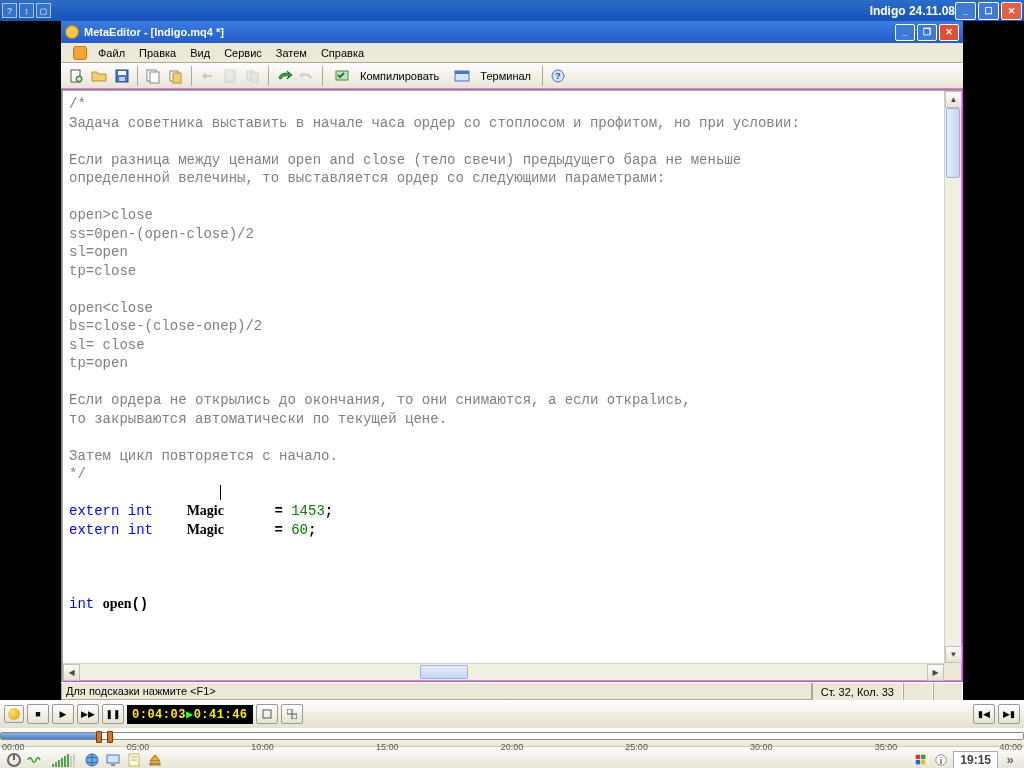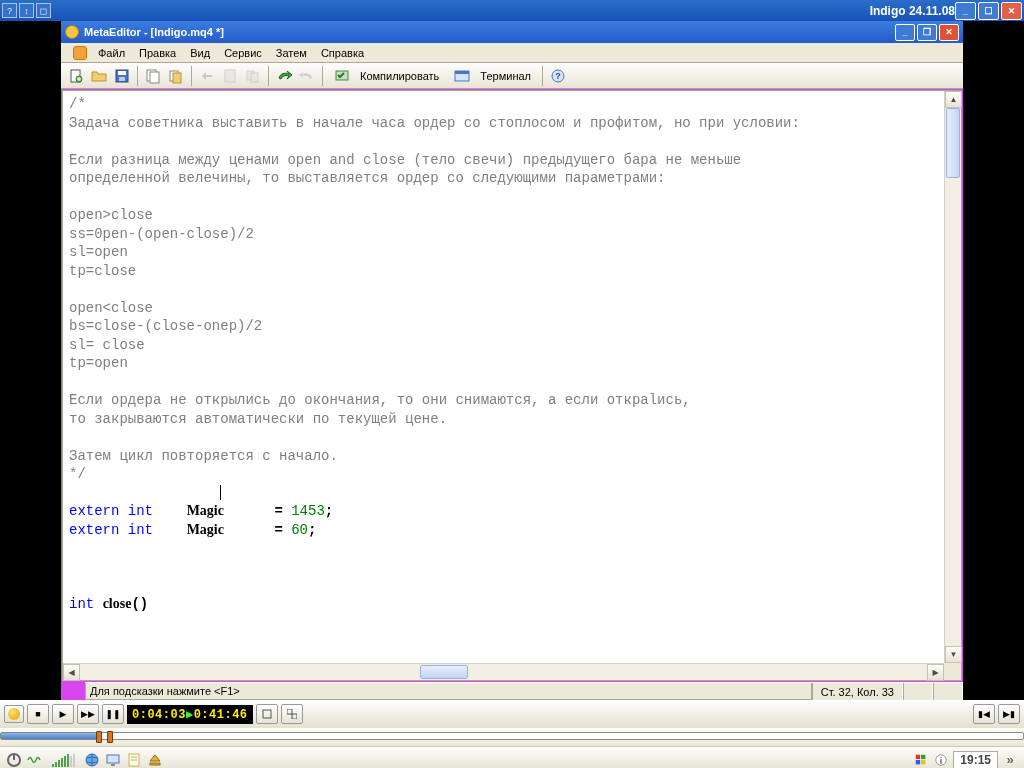--- a/index.html
+++ b/index.html
@@ -37,21 +37,21 @@
 .num { color: #008000; font-weight: normal; }
 .plain { color: #000; font-weight: bold; }
 .cursor { display: inline-block; width: 1px; height: 15px; background: #000; vertical-align: middle; position: relative; }
 .vscroll { position: absolute; right: 0; top: 0; bottom: 17px; width: 17px; background: #f1efe2; border-left: 1px solid #d4d0c8; }
 .hscroll { position: absolute; left: 0; right: 17px; bottom: 0; height: 17px; background: #f1efe2; border-top: 1px solid #d4d0c8; display:flex; }
 .scroll-btn { width: 17px; height: 17px; background: linear-gradient(#fdfdfb,#e6e3d3); border:1px solid #c3c1b3; display:flex; align-items:center; justify-content:center; font-size:8px; color:#4d4b42; }
 .scroll-thumb-v { position:absolute; top:17px; left:1px; right:1px; height:70px; background:linear-gradient(90deg,#e8eef9,#c3d5f1); border:1px solid #95b2de; border-radius:2px; }
 .scroll-track-h { flex:1; position:relative; }
 .scroll-thumb-h { position:absolute; left:340px; top:1px; bottom:1px; width:48px; background:linear-gradient(#e8eef9,#c3d5f1); border:1px solid #95b2de; border-radius:2px; }
 .corner { position:absolute; right:0; bottom:0; width:17px; height:17px; background:#ece9d8; }
-.statusbar { height: 18px; background: #ece9d8; border-top: 1px solid #fff; display: flex; align-items: center; font-size: 11px; margin-left: 24px; }
+.statusbar { height: 18px; background: #ece9d8; border-top: 1px solid #fff; display: flex; align-items: center; font-size: 11px; }
 .status-left { flex:1; padding-left:4px; border:1px solid #aca899; border-top:none; height:100%; display:flex; align-items:center; }
 .status-cell { padding: 0 8px; border-left:1px solid #aca899; border-right:1px solid #fff; height:100%; display:flex; align-items:center; }
 .player-bar { height: 28px; background: linear-gradient(#fefefe,#e4e1d0); display: flex; align-items: center; padding: 0 4px; gap: 3px; position: relative; }
 .pbtn { width: 22px; height: 20px; border: 1px solid #999; border-radius: 2px; background: linear-gradient(#fff,#e6e3d3); display:flex; align-items:center; justify-content:center; font-size:9px; cursor:default; }
 .rec-dot { width: 20px; height: 18px; border:1px solid #999; border-radius:2px; background:linear-gradient(#fff,#e6e3d3); display:flex; align-items:center; justify-content:center; }
 .rec-dot span { width:12px; height:12px; border-radius:50%; background:radial-gradient(circle at 35% 35%, #ffe070, #e0a000); }
 .timecode { background:#000; color:#ffea00; font-family:'Courier New',monospace; font-weight:bold; font-size:12px; padding:2px 5px; letter-spacing:0.5px; }
 .timecode .green-arrow { color:#30ff30; }
 .timeline { position:absolute; left:0; right:0; top:4px; height:8px; border:1px solid #888; background:#fff; border-radius:2px; }
 .timeline-fill { position:absolute; left:0; top:0; bottom:0; width:9.8%; background:linear-gradient(#8fb6e8,#4a7fc9); }
@@ -217,21 +217,21 @@
 <span class="comment">то закрываются автоматически по текущей цене.</span>
 <span class="comment"></span>
 <span class="comment">Затем цикл повторяется с начало.</span>
 <span class="comment">*/</span>
                   <span class="cursor"></span>
 <span class="kw">extern int</span>    <span class="var">Magic</span>      <span class="plain">= </span><span class="num">1453</span><span class="plain">;</span>
 <span class="kw">extern int</span>    <span class="var">Magic</span>      <span class="plain">= </span><span class="num">60</span><span class="plain">;</span>
 
 
 
-<span class="kw">int</span> <span class="var">close</span><span class="plain">()</span></div>
+<span class="kw">int</span> <span class="var">open</span><span class="plain">()</span></div>
       <div class="vscroll">
         <div class="scroll-btn" style="position:absolute;top:0">▲</div>
         <div class="scroll-thumb-v"></div>
         <div class="scroll-btn" style="position:absolute;bottom:0">▼</div>
       </div>
       <div class="hscroll">
         <div class="scroll-btn">◀</div>
         <div class="scroll-track-h">
             <div class="scroll-thumb-h"></div>
           </div>
@@ -276,20 +276,31 @@
     <div class="pbtn">▶▮</div>
   </div>
 </div>
 
 <div style="height:18px;background:linear-gradient(#fdfdfb,#ece8d6);position:relative;padding:0 10px;">
   <div class="timeline">
     <div class="timeline-fill"></div>
     <div class="tl-marker m1"></div>
     <div class="tl-marker m2"></div>
   </div>
+  <div class="tl-labels">
+    <span>00:00</span>
+      <span>05:00</span>
+      <span>10:00</span>
+      <span>15:00</span>
+      <span>20:00</span>
+      <span>25:00</span>
+      <span>30:00</span>
+      <span>35:00</span>
+      <span>40:00</span>
+  </div>
 </div>
 
 <div class="tray">
   <div class="tray-left">
     <div class="tray-icon">
         <svg viewBox="0 0 16 16" width="16" height="16">
           <circle cx="8" cy="8" r="6" fill="none" stroke="#666" stroke-width="2"></circle>
           <line x1="8" y1="2" x2="8" y2="8" stroke="#666" stroke-width="2"></line>
         </svg>
       </div>

